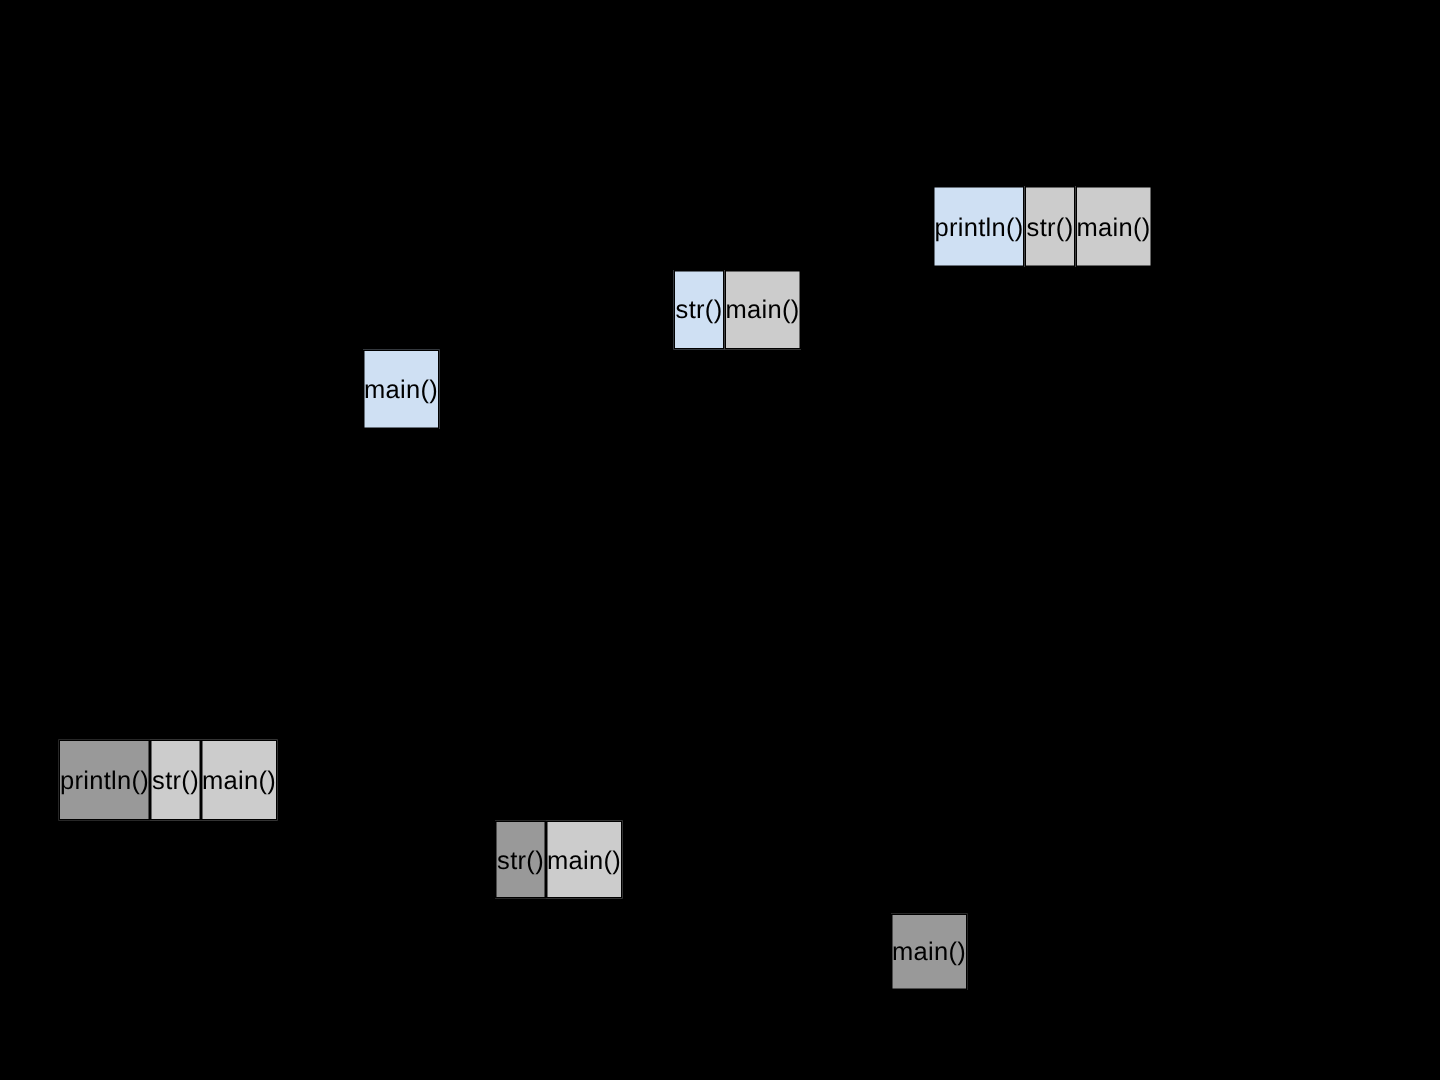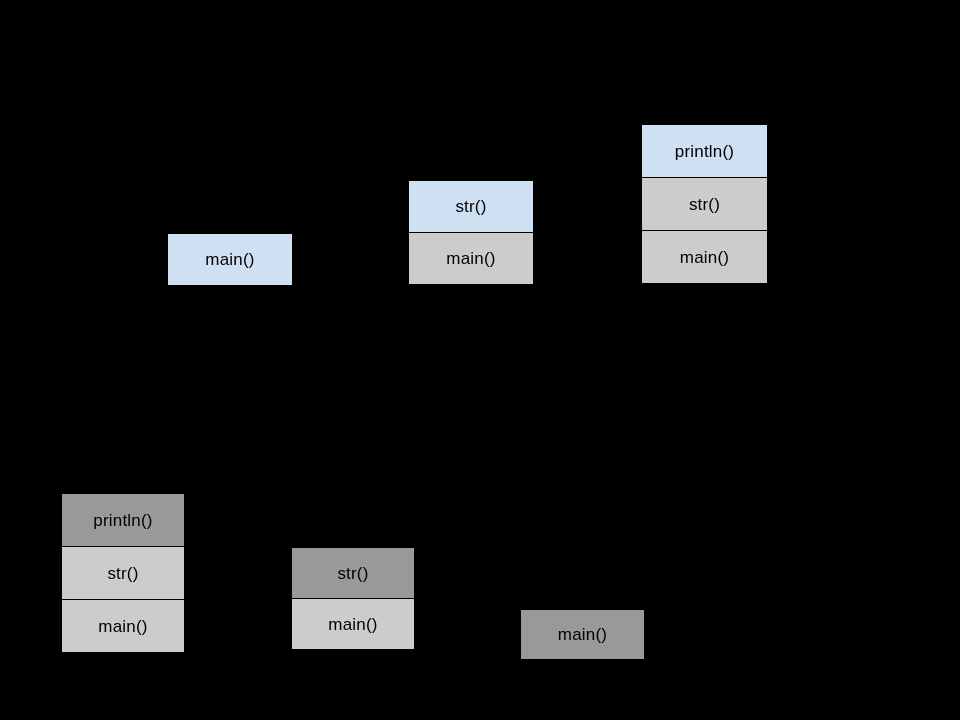--- a/index.html
+++ b/index.html
@@ -13,21 +13,21 @@
     width: 960px;
     height: 720px;
     background: #000000;
     overflow: hidden;
     font-family: "Liberation Sans", sans-serif;
   }
   .stack {
     position: absolute;
     box-sizing: border-box;
     display: flex;
-    flex-direction: column;
+    flex-direction: row;
     justify-content: flex-end;
   }
   .frame {
     box-sizing: border-box;
     display: flex;
     align-items: center;
     justify-content: center;
     color: #000000;
     font-size: 17px;
     line-height: 1;

